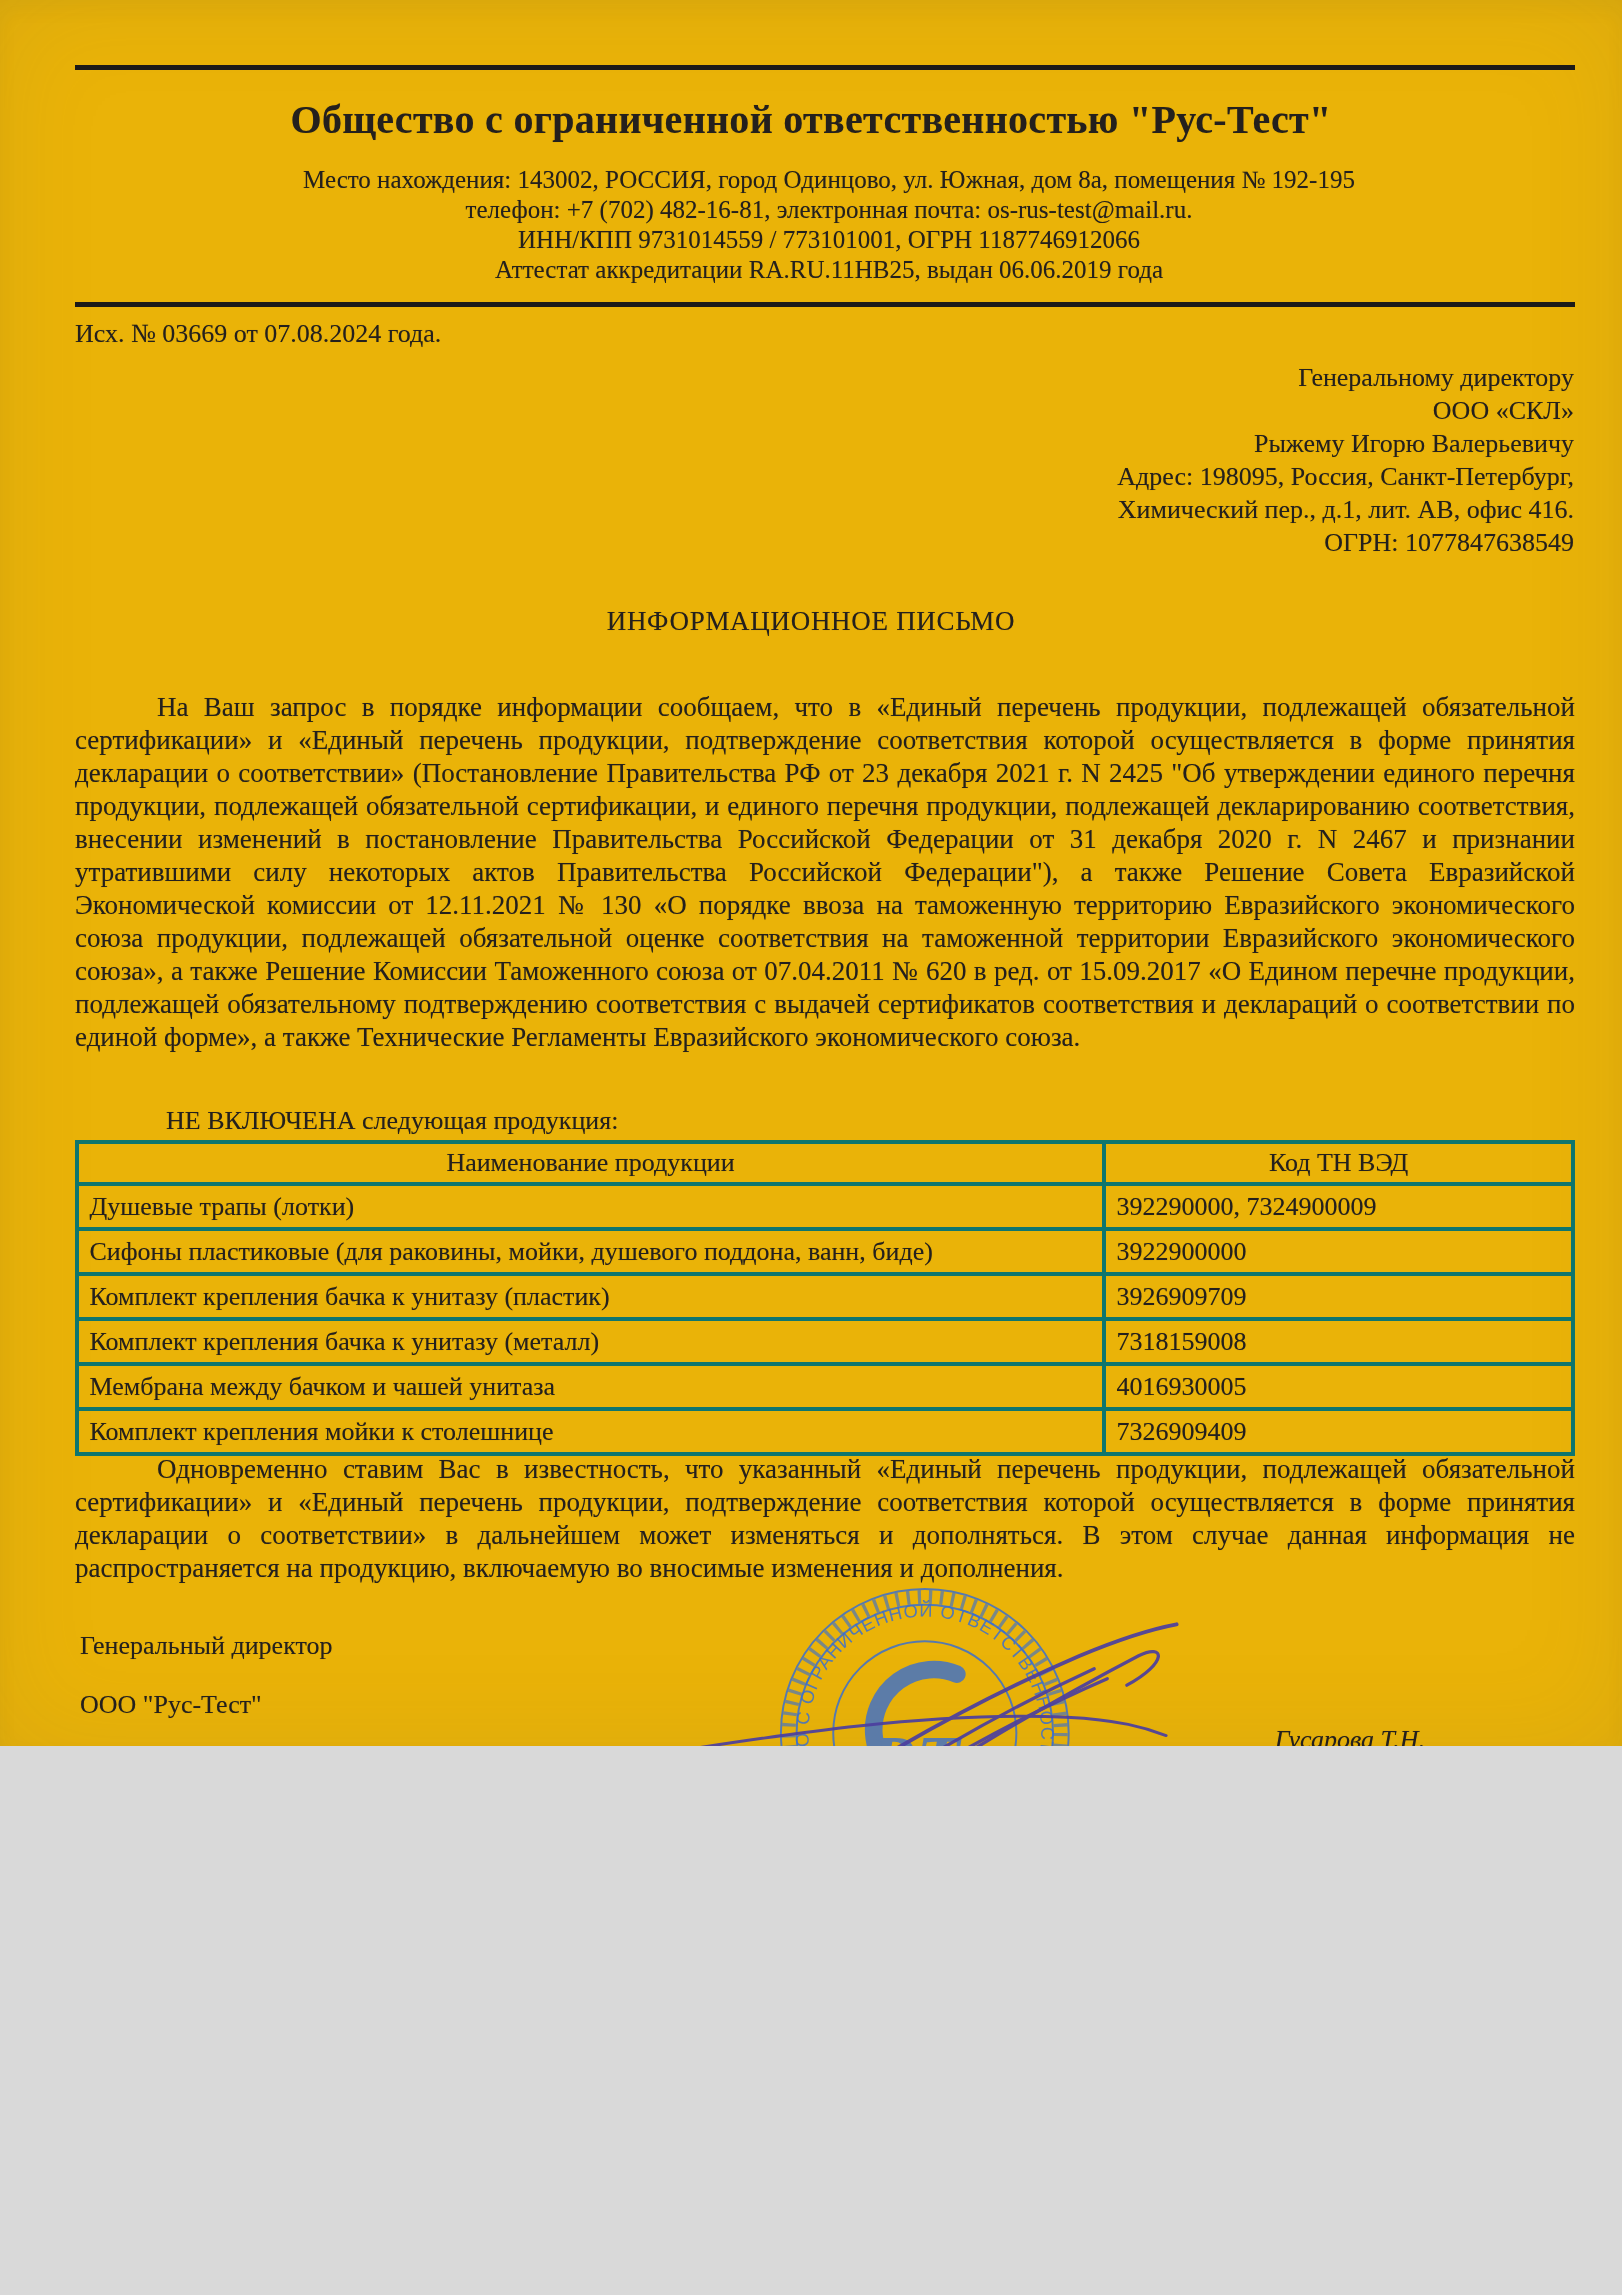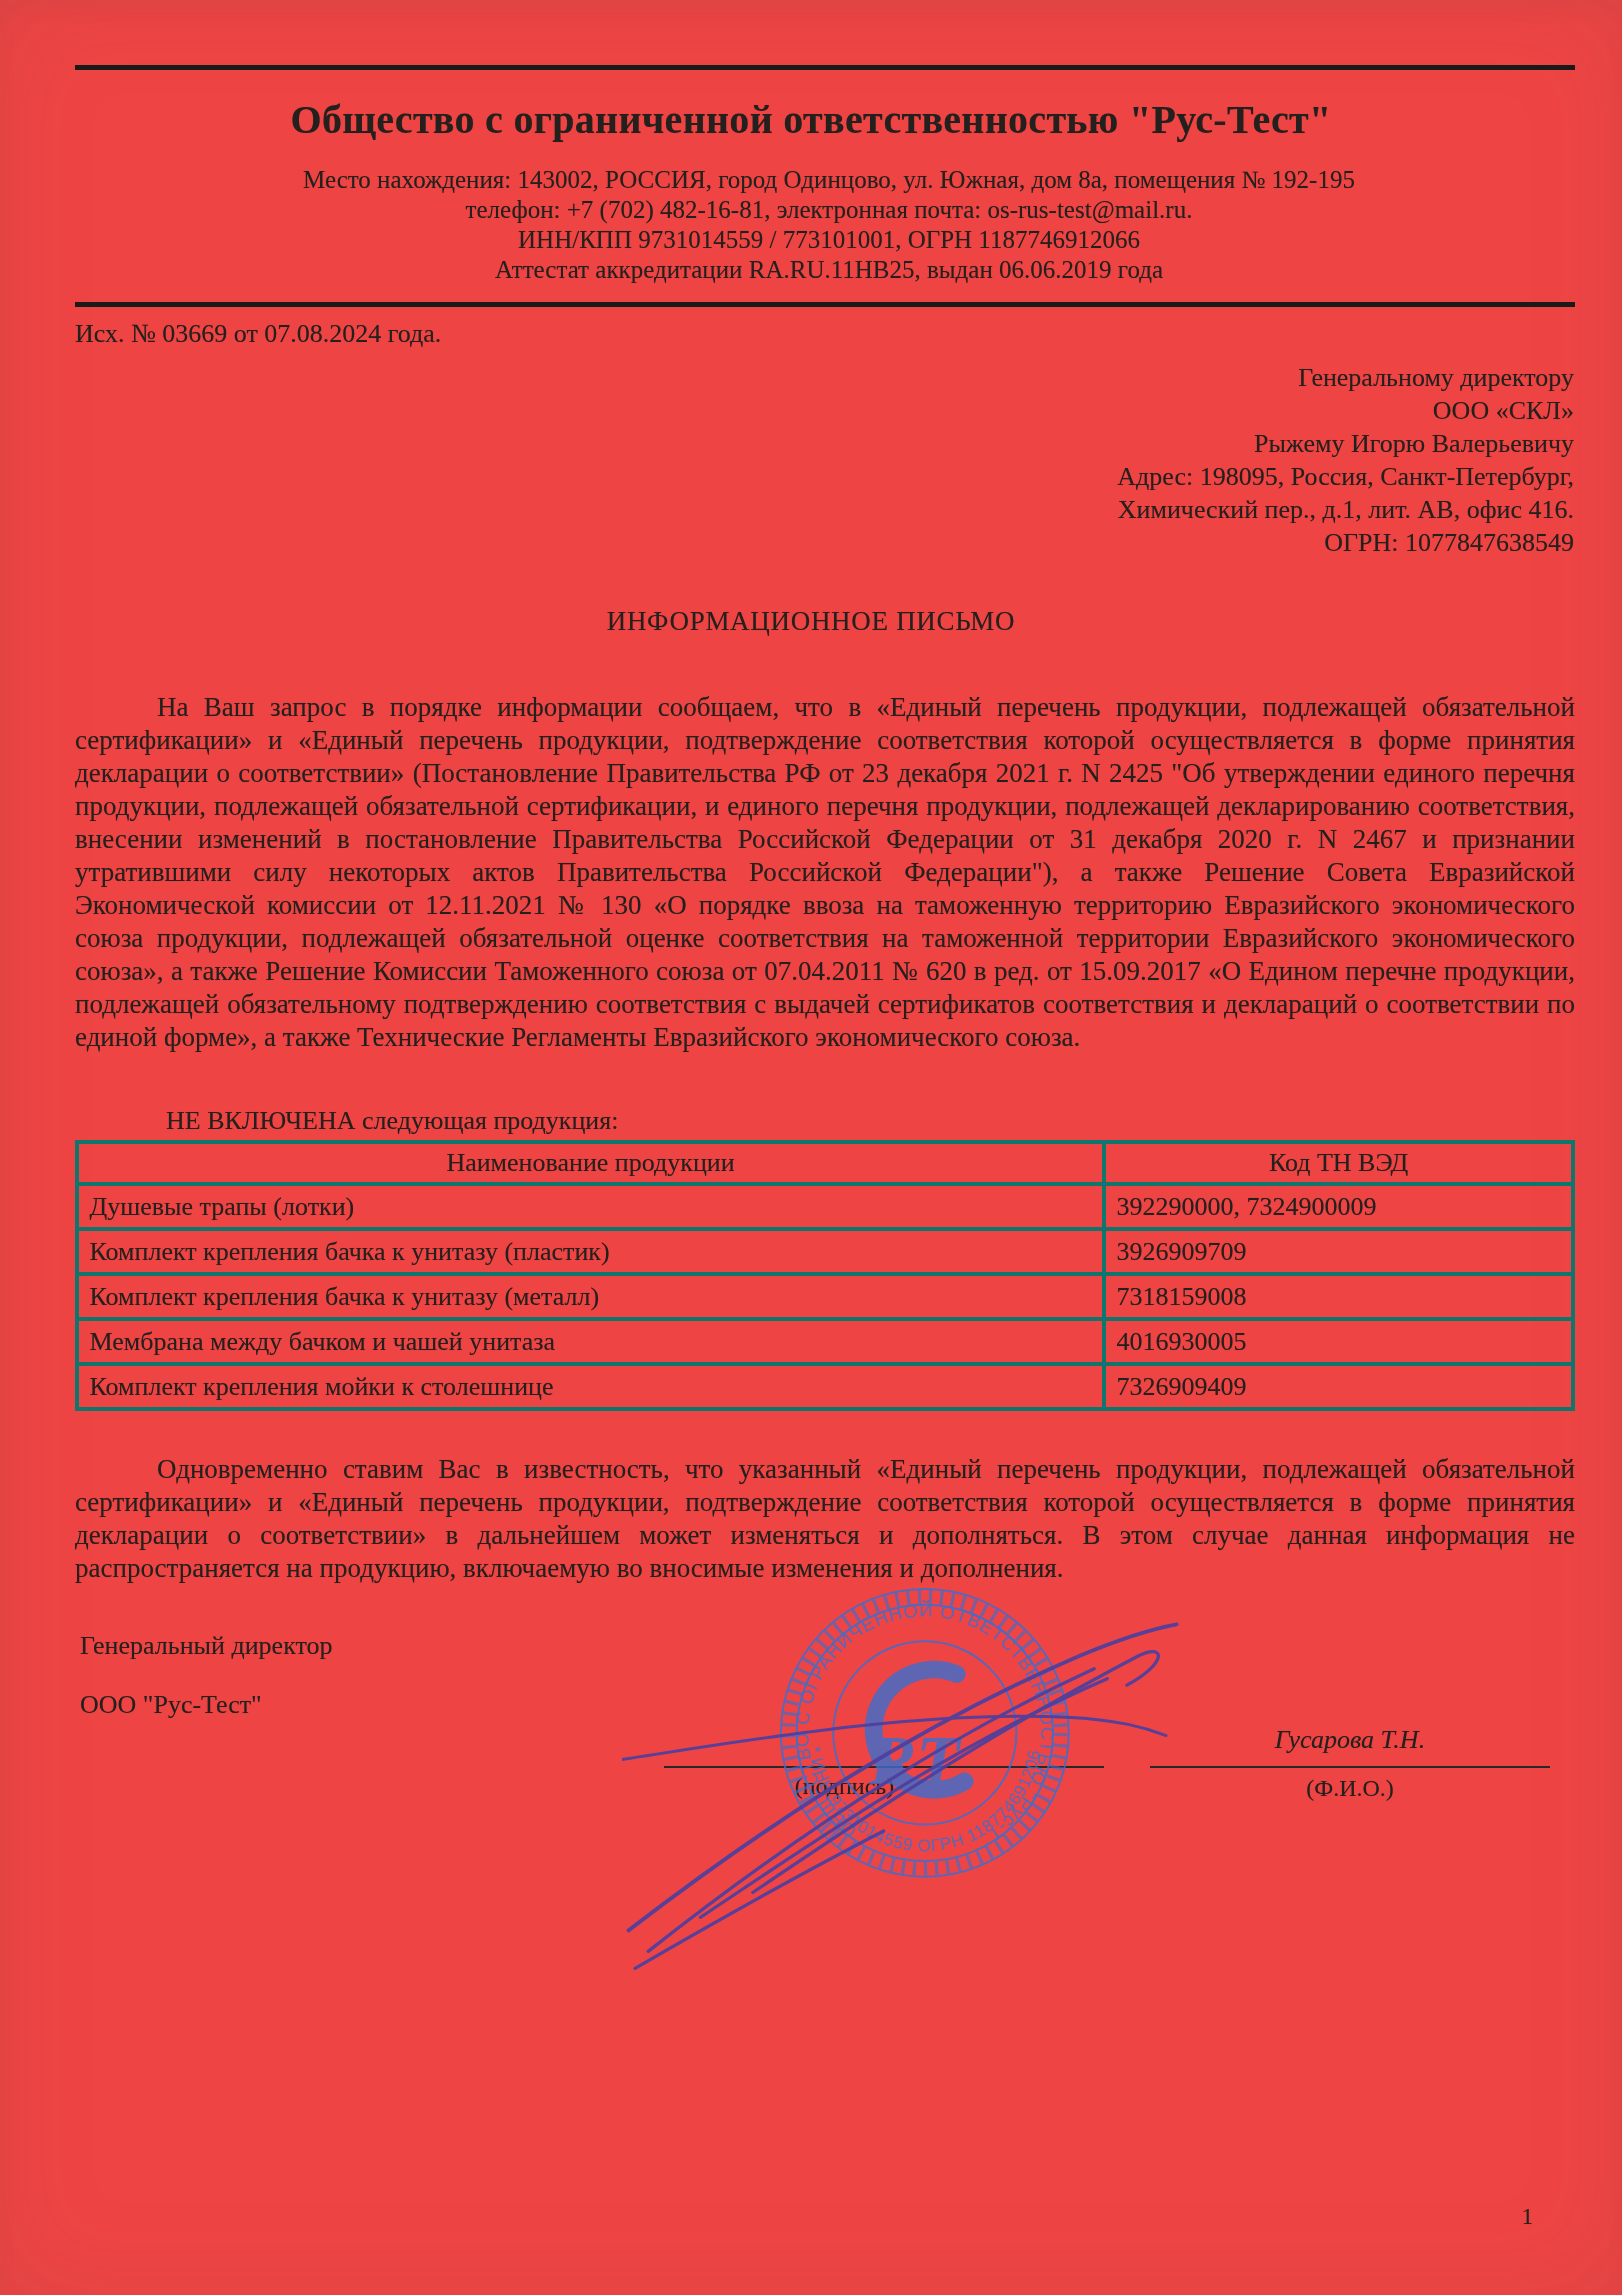--- a/index.html
+++ b/index.html
@@ -1,18 +1,18 @@
 <!DOCTYPE html>
 <html style="font-size:10.5px"><head>
 <meta charset="utf-8">
 <style>
   html,body{margin:0;padding:0;background:#d9d9d9;}
   .page{
-    position:relative;width:1623px;height:2295px;overflow:hidden;
-    background:#ef4444;
+    position:relative;width:1623px;height:1746px;overflow:hidden;
+    background:#eab308;
     box-shadow:inset 0 0 105px rgba(90,85,75,.10), inset 0 9.2px 19.6px rgba(60,60,60,.05);
     font-family:"Liberation Serif","DejaVu Serif",serif;
     color:#24201d;
   }
   .abs{position:absolute;}
   .rule{background:#1c1a18;height:4.6px;left:75px;width:1500px;}
   .org-title{
     top:96px;left:62px;width:1498px;text-align:center;
     font-size:40px;font-weight:bold;letter-spacing:0.3px;
   }
@@ -86,20 +86,24 @@
     <tbody>
         <tr>
       <th class="scan-text">Наименование продукции</th>
       <th class="scan-text">Код ТН ВЭД</th>
     </tr>
     <tr>
       <td class="scan-text">Душевые трапы (лотки)</td>
       <td class="scan-text">392290000, 7324900009</td>
     </tr>
     <tr>
+      <td class="scan-text">Сифоны пластиковые (для раковины, мойки, душевого поддона, ванн, биде)</td>
+      <td class="scan-text">3922900000</td>
+    </tr>
+    <tr>
       <td class="scan-text">Комплект крепления бачка к унитазу (пластик)</td>
       <td class="scan-text">3926909709</td>
     </tr>
     <tr>
       <td class="scan-text">Комплект крепления бачка к унитазу (металл)</td>
       <td class="scan-text">7318159008</td>
     </tr>
     <tr>
       <td class="scan-text">Мембрана между бачком и чашей унитаза</td>
       <td class="scan-text">4016930005</td>

